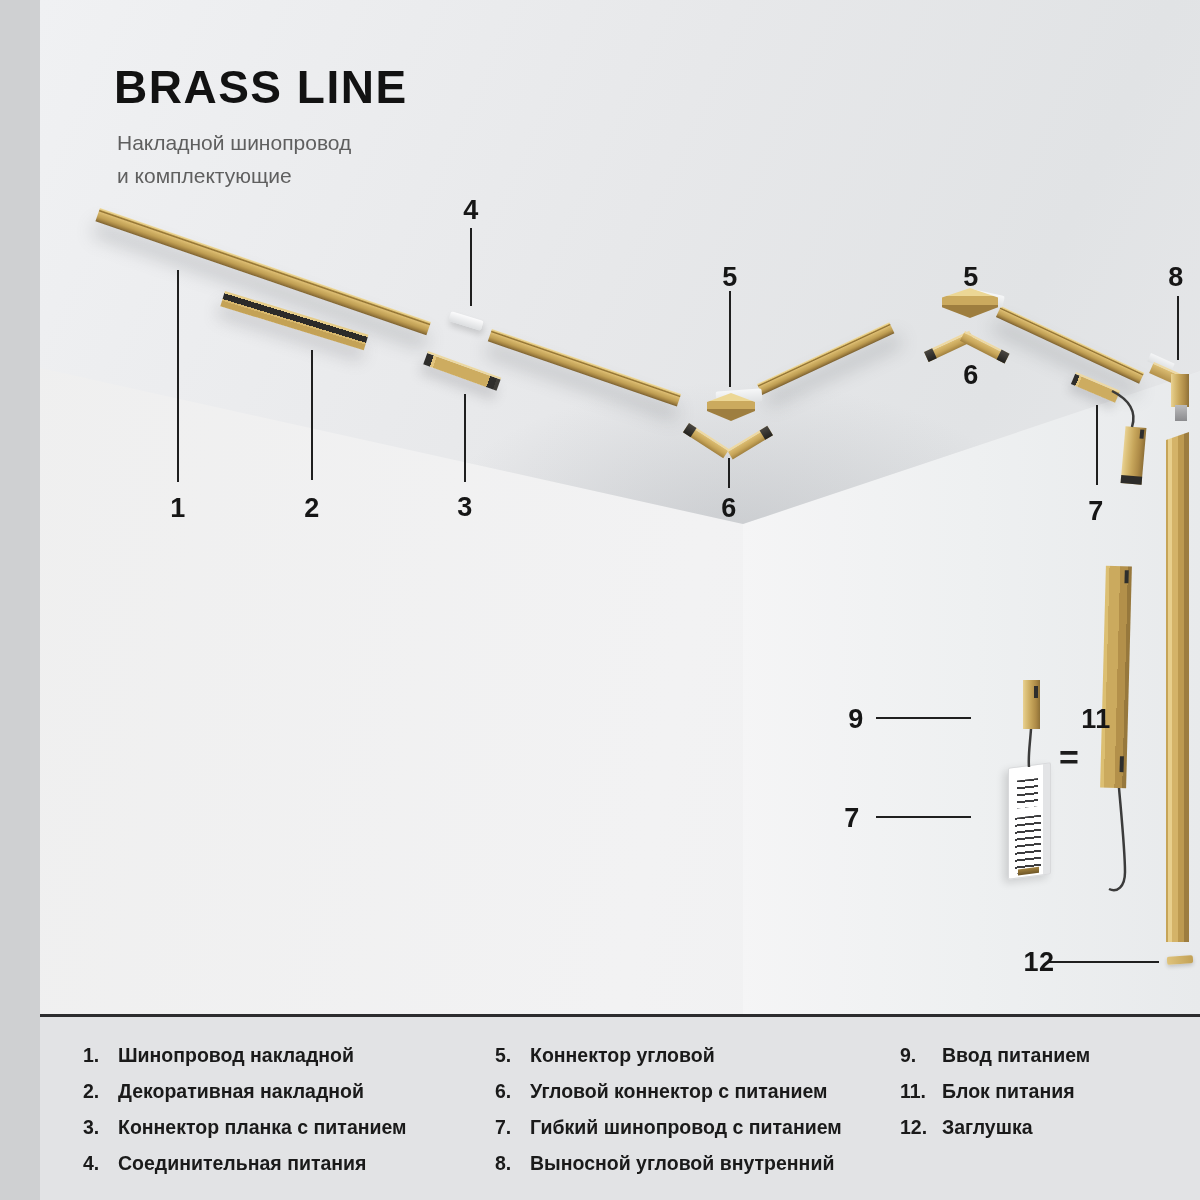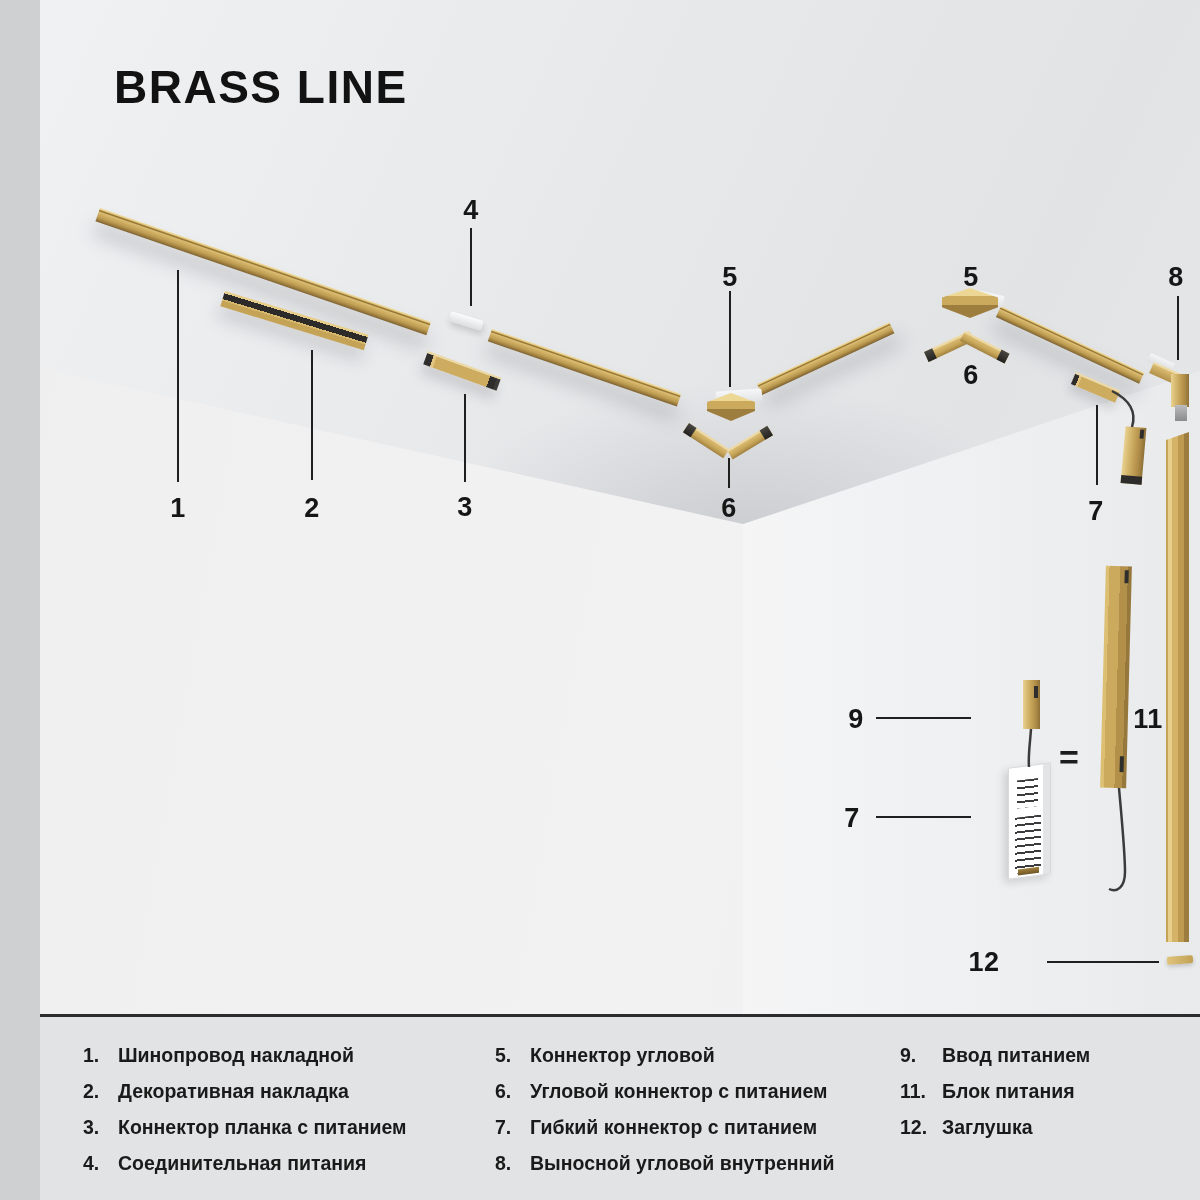--- a/index.html
+++ b/index.html
@@ -108,21 +108,21 @@
   #l5a{left:689px;top:291px;height:96px;} #l6a{left:688px;top:458px;height:30px;}
   #l7{left:1056px;top:405px;height:80px;} #l8{left:1137px;top:296px;height:64px;}
   #l9{left:836px;top:717px;width:95px;}   #l10{left:836px;top:816px;width:95px;}
   #l12{left:1007px;top:961px;width:112px;}
 
   .num{transform:translate(-50%,-50%);font-size:27px;font-weight:800;color:#161616;letter-spacing:.5px;}
   #n1{left:138px;top:508px;}  #n2{left:272px;top:508px;}  #n3{left:425px;top:507px;}
   #n4{left:431px;top:210px;}  #n5a{left:690px;top:277px;} #n6a{left:689px;top:508px;}
   #n5b{left:931px;top:277px;} #n6b{left:931px;top:375px;} #n7{left:1056px;top:511px;}
   #n8{left:1136px;top:277px;} #n9{left:816px;top:719px;}  #n10{left:812px;top:818px;}
-  #n11{left:1108px;top:719px;}#n12{left:944px;top:962px;}
+  #n11{left:1056px;top:719px;}#n12{left:999px;top:962px;}
   #eq{left:1019px;top:738px;font-size:34px;font-weight:900;color:#1c1c1c;transform:none;}
 
   
   .title{left:74px;top:60px;font-size:46px;font-weight:800;color:#121212;letter-spacing:1.5px;}
   .subtitle{left:77px;top:127px;font-size:21px;font-weight:400;color:#5f5f5f;line-height:1.55;}
 
   
   .divider{left:0;top:1014px;width:1200px;height:3px;background:#2c2c2e;}
   .legend{left:0;top:1017px;width:1200px;height:183px;background:#e2e3e5;}
   .leg-col{position:absolute;top:27px;}
@@ -138,20 +138,22 @@
 <body>
 
 <div class="stage">
 
   <div class="abs walls-base"></div>
   <div class="abs right-wall"></div>
   <div class="abs ceiling"></div>
 
   <div class="abs title">BRASS LINE</div>
   <div class="abs subtitle">
+    <div>Накладной шинопровод</div>
+    <div>и комплектующие</div>
   </div>
 
   <div class="abs brass-h" id="track1"></div>
   <div class="abs brass-h" id="track2"></div>
   <div class="abs brass-h" id="track3"></div>
   <div class="abs brass-h" id="track4"></div>
 
   <div class="abs" id="cover2"></div>
   <div class="abs" id="conn3"></div>
   <div class="abs" id="plate4"></div>
@@ -229,21 +231,21 @@
 
   <div class="abs divider"></div>
   <div class="abs legend">
     <div class="leg-col" id="lc1">
       <div class="leg-item">
           <span class="leg-num">1.</span>
           <span class="leg-label">Шинопровод накладной</span>
         </div>
       <div class="leg-item">
           <span class="leg-num">2.</span>
-          <span class="leg-label">Декоративная накладка</span>
+          <span class="leg-label">Декоративная накладной</span>
         </div>
       <div class="leg-item">
           <span class="leg-num">3.</span>
           <span class="leg-label">Коннектор планка с питанием</span>
         </div>
       <div class="leg-item">
           <span class="leg-num">4.</span>
           <span class="leg-label">Соединительная питания</span>
         </div>
     </div>
@@ -251,21 +253,21 @@
       <div class="leg-item">
           <span class="leg-num">5.</span>
           <span class="leg-label">Коннектор угловой</span>
         </div>
       <div class="leg-item">
           <span class="leg-num">6.</span>
           <span class="leg-label">Угловой коннектор с питанием</span>
         </div>
       <div class="leg-item">
           <span class="leg-num">7.</span>
-          <span class="leg-label">Гибкий коннектор с питанием</span>
+          <span class="leg-label">Гибкий шинопровод с питанием</span>
         </div>
       <div class="leg-item">
           <span class="leg-num">8.</span>
           <span class="leg-label">Выносной угловой внутренний</span>
         </div>
     </div>
     <div class="leg-col" id="lc3">
       <div class="leg-item">
           <span class="leg-num">9.</span>
           <span class="leg-label">Ввод питанием</span>

